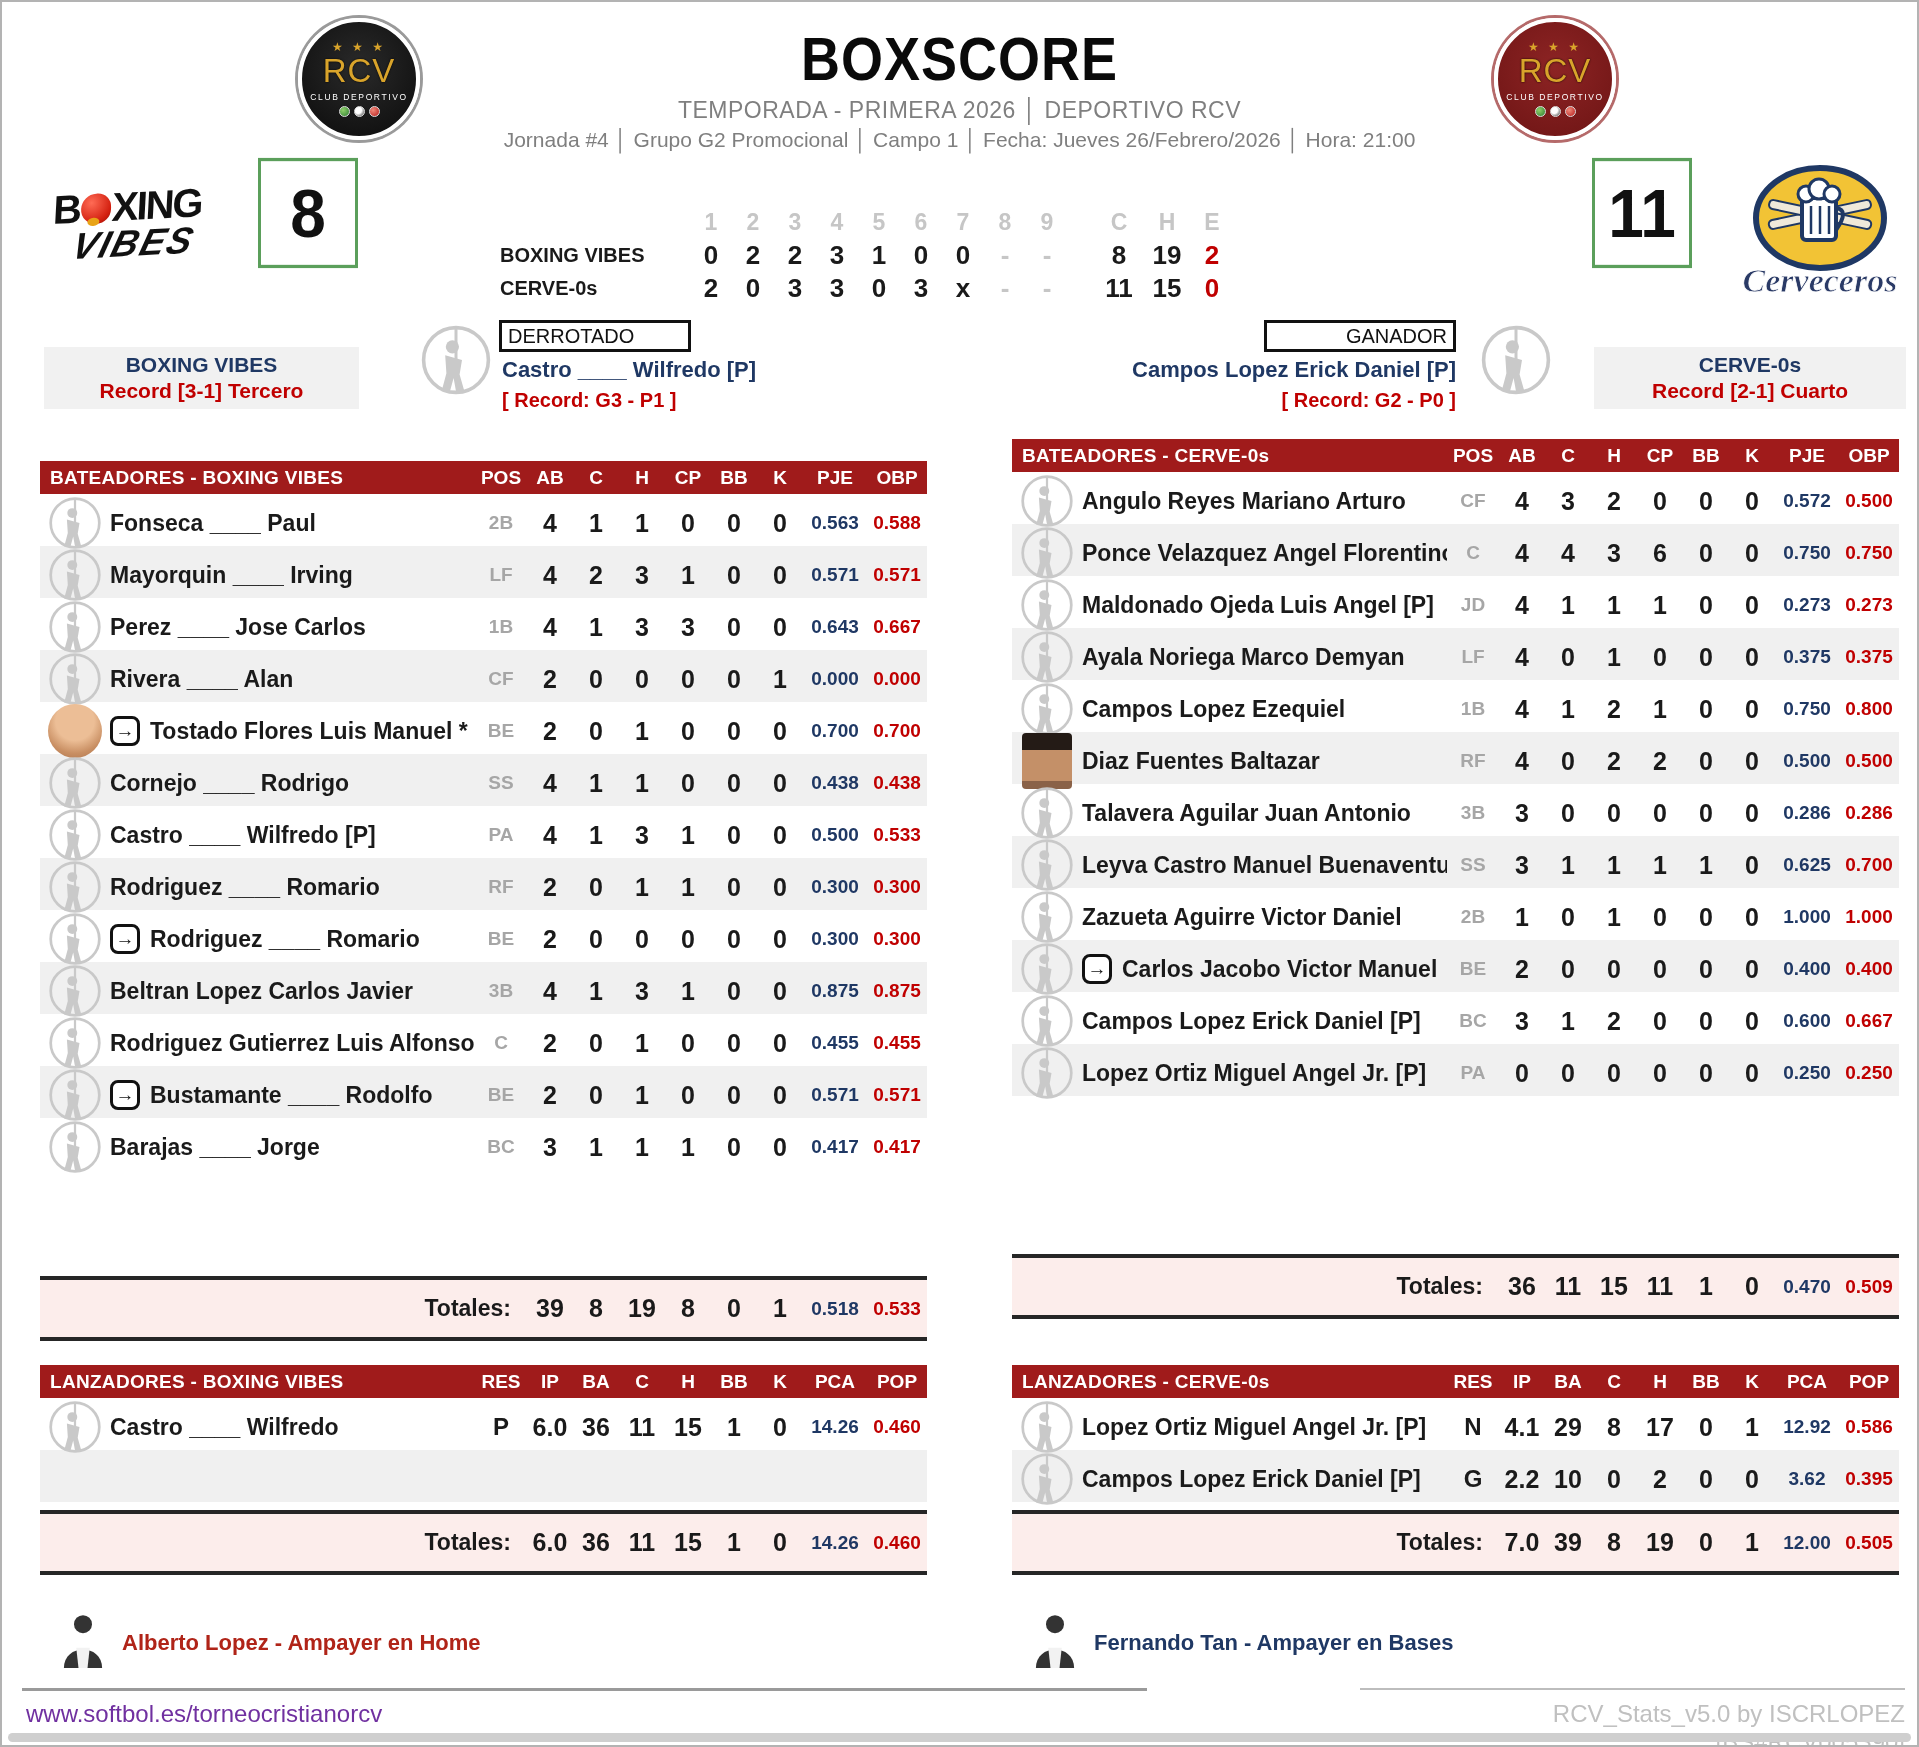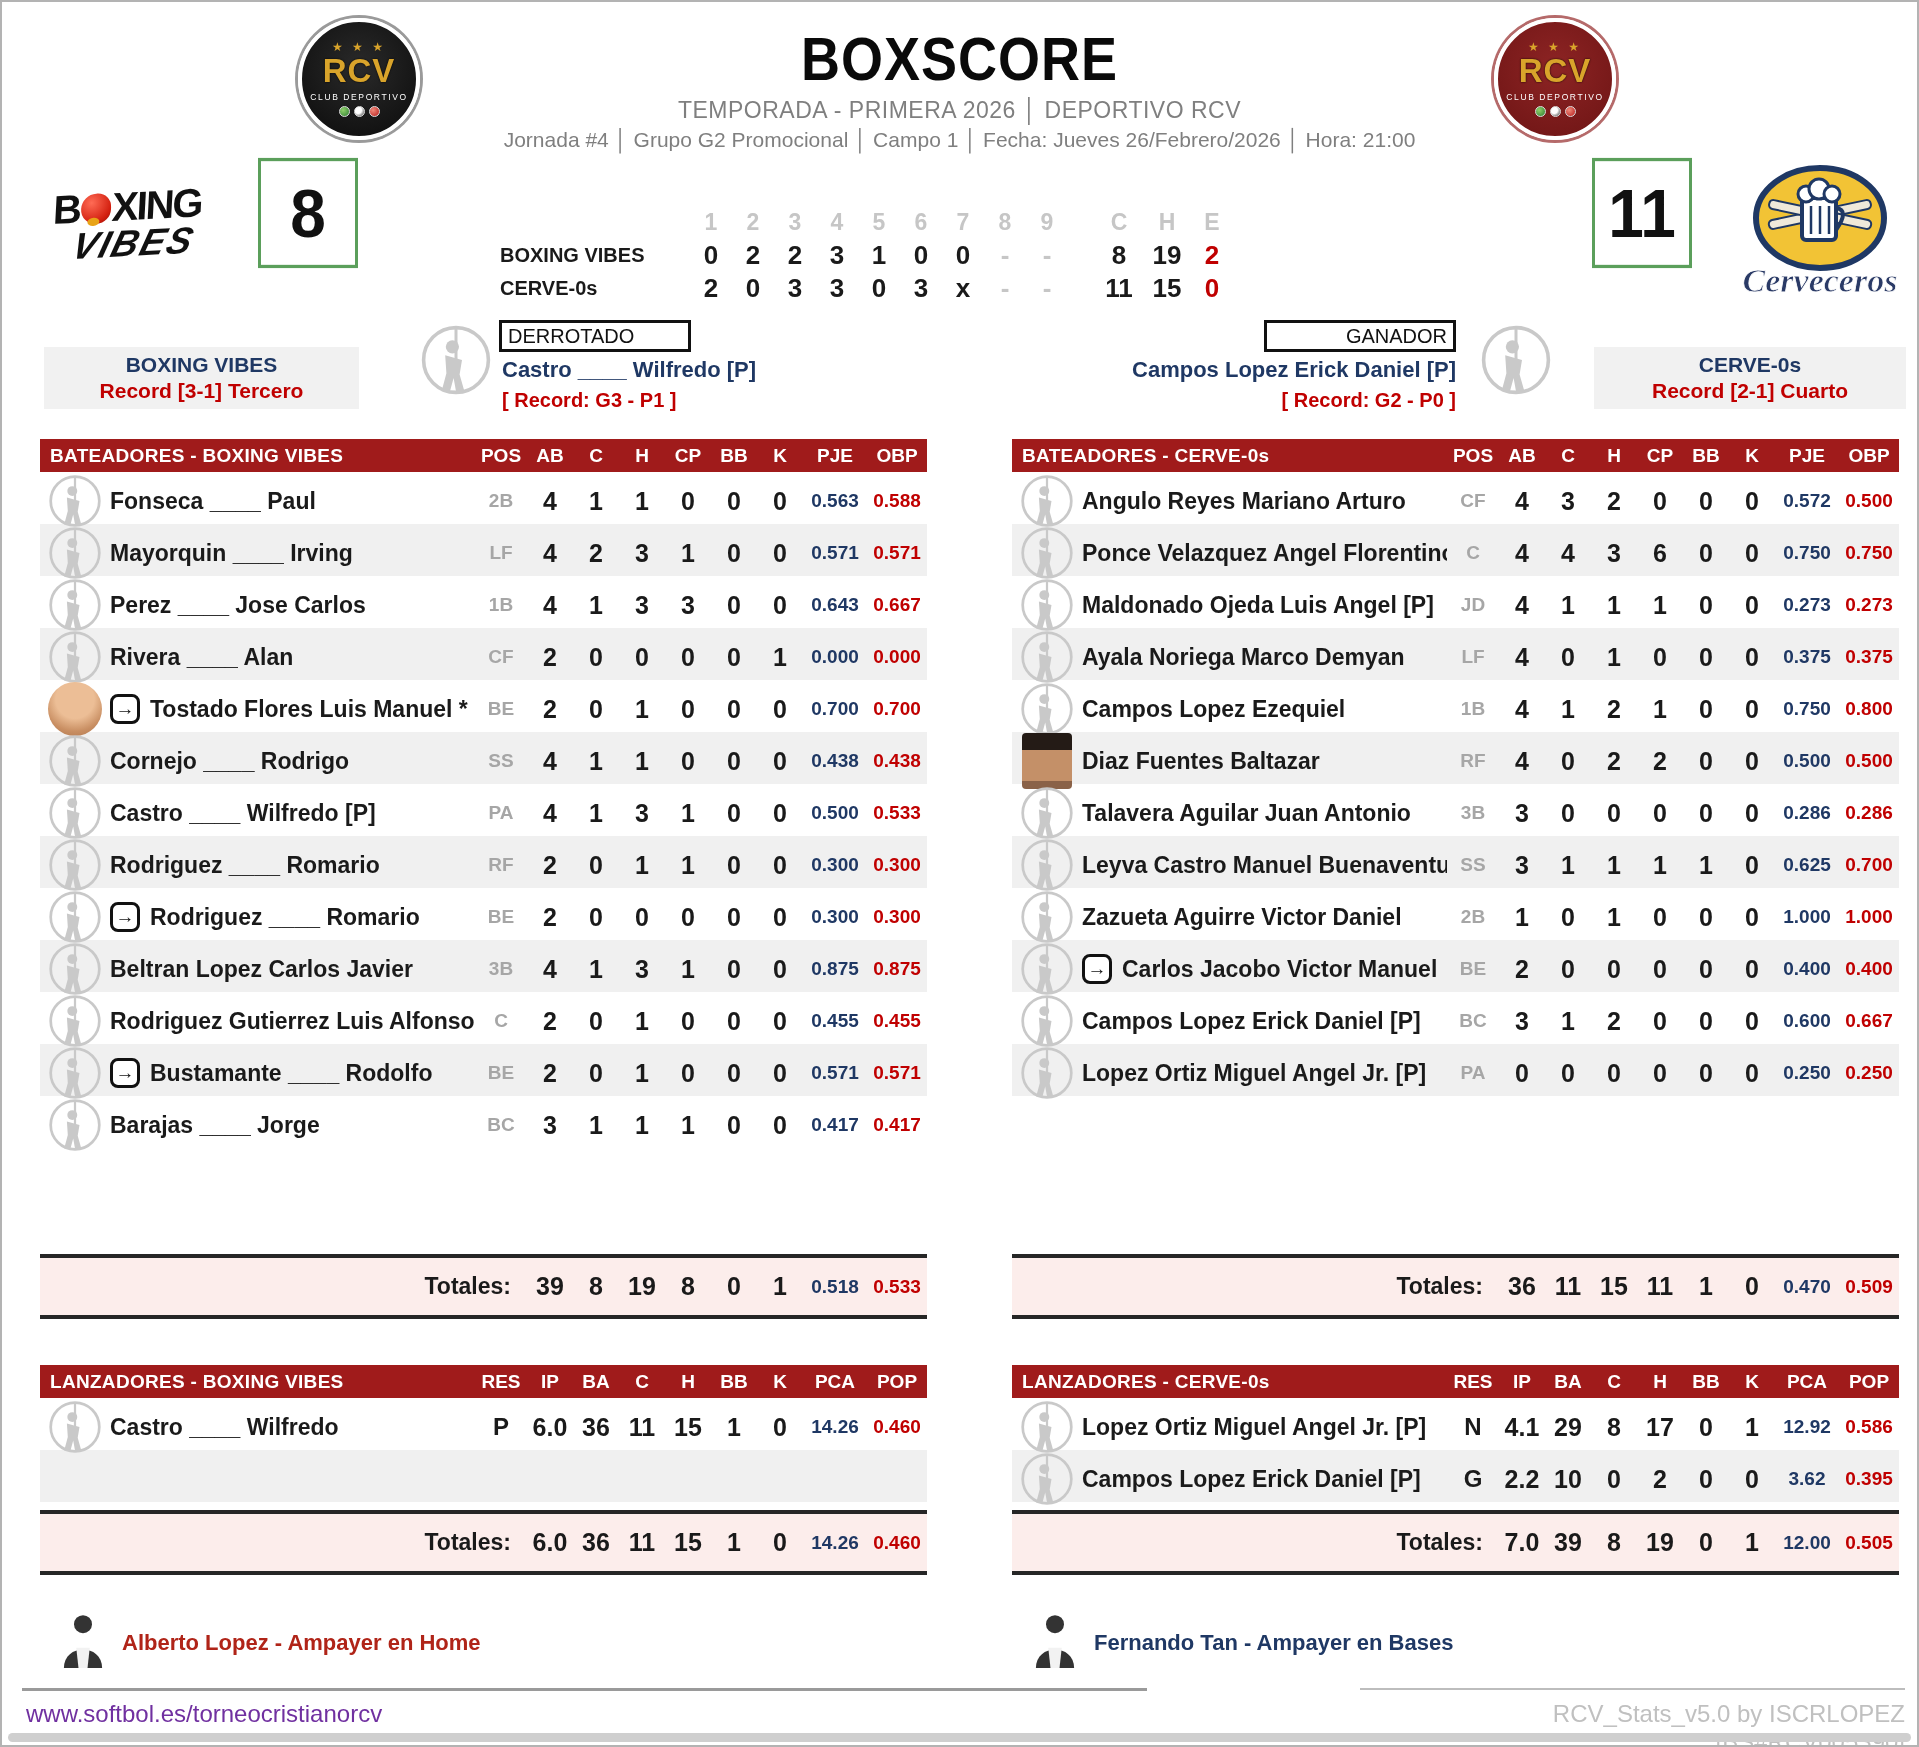--- a/index.html
+++ b/index.html
@@ -10,21 +10,21 @@
   
   .page-title{left:0;right:0;top:26px;text-align:center;font-size:54px;font-weight:900;letter-spacing:1px;color:#0a0a0a;transform:scaleY(1.12);}
   .page-subtitle{left:0;right:0;top:95px;text-align:center;font-size:23px;color:#7f7f7f;letter-spacing:.5px;}
   .page-info{left:0;right:0;top:126px;text-align:center;font-size:21px;color:#7f7f7f;}
 
   
   .rcv{width:122px;height:122px;border-radius:50%;display:flex;flex-direction:column;align-items:center;justify-content:center;border:4px solid #fff;box-shadow:0 0 0 3px #9a9a9a;}
   .rcv.black{background:radial-gradient(circle at 50% 40%,#2a2a2a,#0b0b0b);}
   .rcv.maroon{background:radial-gradient(circle at 50% 40%,#8d2424,#6d1414);box-shadow:0 0 0 3px #b56a6a;}
   .rcv .stars{color:#d9a42b;font-size:12px;letter-spacing:3px;line-height:1;}
-  .rcv .rcv-txt{font-size:33px;font-weight:700;color:#d9a42b;letter-spacing:1px;line-height:1.1;text-shadow:0 0 2px #000;}
+  .rcv .rcv-txt{font-size:33px;font-weight:400;color:#d9a42b;letter-spacing:1px;line-height:1.1;text-shadow:0 0 2px #000;}
   .rcv .rcv-sub{font-size:8.5px;color:#fff;letter-spacing:1.6px;margin-top:2px;}
   .rcv .balls{display:flex;gap:4px;margin-top:4px;}
   .rcv .ball{width:11px;height:11px;border-radius:50%;border:1px solid #ddd;}
   .ball.green{background:radial-gradient(circle at 35% 35%,#8fd06a,#2e7d32);}
   .ball.soccer{background:radial-gradient(circle at 35% 35%,#fff 40%,#222);}
   .ball.red{background:radial-gradient(circle at 35% 35%,#f08a7a,#b71c1c);}
 
   
   .bv-logo{left:52px;top:182px;transform:rotate(-3deg);width:150px;}
   .bv-l1{font-size:40px;font-weight:900;letter-spacing:-2px;color:#111;display:flex;align-items:center;transform:skewX(-6deg);}
@@ -231,21 +231,21 @@
         <circle cx="30" cy="30" r="27" fill="none" stroke="#c9c9c9" stroke-width="3"></circle>
         <line x1="30" y1="3" x2="30" y2="32" stroke="#c9c9c9" stroke-width="2.5"></line>
         <circle cx="27" cy="19" r="5.5" fill="#c9c9c9"></circle>
         <path d="M21 26 L35 30 L33 42 L37 56 L30 56 L28 45 L25 56 L18 56 L22 41 Z" fill="#c9c9c9"></path>
       </svg></div>
   <div class="abs record-box" style="left:1592px;top:345px;width:312px;" data-interactable="false">
     <span class="t-name" data-interactable="false">CERVE-0s</span>
     <span class="t-rec" data-interactable="false">Record [2-1] Cuarto</span>
   </div>
 
-  <div class="abs stats-table batting" id="bat-away" style="left:38px;top:437px;" data-interactable="false">
+  <div class="abs stats-table batting" id="bat-away" style="left:38px;top:459px;" data-interactable="false">
     <div class="tbl-head" data-interactable="false">
         <span class="tbl-title" data-interactable="false">BATEADORES - BOXING VIBES</span>
         <span class="col-h" data-interactable="false">POS</span>
         <span class="col-h" data-interactable="false">AB</span>
         <span class="col-h" data-interactable="false">C</span>
         <span class="col-h" data-interactable="false">H</span>
         <span class="col-h" data-interactable="false">CP</span>
         <span class="col-h" data-interactable="false">BB</span>
         <span class="col-h" data-interactable="false">K</span>
         <span class="col-h" data-interactable="false">PJE</span>

